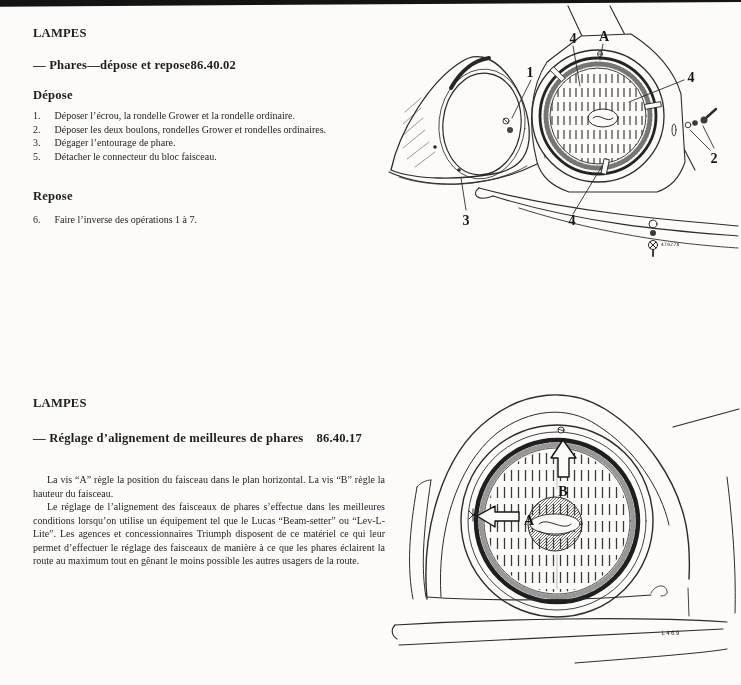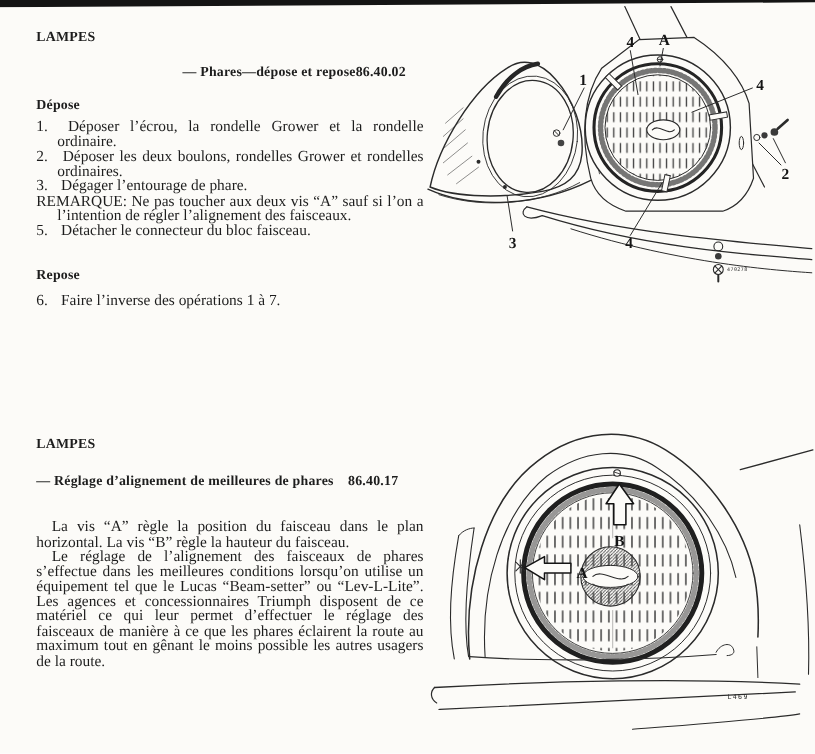--- a/index.html
+++ b/index.html
@@ -11,25 +11,25 @@
   .topbar{
     position:absolute; left:0; top:0; width:741px; height:7px;
     background:#141414;
     clip-path:polygon(0 0,100% 0,100% 30%,0 95%);
   }
   .textcol{position:absolute; left:12px; width:352px;margin-left:21px;}
   .sec1{top:26px;}
   .sec2{top:396px;}
   .h-bold{font-size:12.6px; font-weight:bold; letter-spacing:.2px; margin:0;}
   .lampes{margin-bottom:17px;}
-  .titlerow{display:flex; justify-content:flex-end; margin-bottom:15px; width:336px;}
+  .titlerow{display:flex; justify-content:flex-start; margin-bottom:15px; width:336px;}
   .titlerow2{margin-bottom:15px;}
   .titlerow2 .code{margin-left:9px;}
   .subhead{margin-bottom:6px;}
-  .body-txt{font-size:14px; line-height:13.5px; text-align:justify;}
+  .body-txt{font-size:10px; line-height:13.5px; text-align:justify;}
   .step{padding-left:19px; text-indent:-19px;}
   .step .num{display:inline-block; min-width:19px; text-indent:0;}
   .repose{margin-top:26px; margin-bottom:9px;}
   .para{text-indent:14px; margin:0;}
   .para1{margin-top:27px;}
   figure{margin:0; padding:0; position:absolute;}
   .fig-top{left:369px; top:2px;}
   .fig-bottom{left:389px; top:383px;}
   svg text.callout{
     font-family:"Liberation Serif", serif; font-size:14px; font-weight:600; fill:#151515;
@@ -49,21 +49,20 @@
     <div class="titlerow">
       <span class="h-bold">— Phares—dépose et repose</span>
       <span class="h-bold">86.40.02</span>
     </div>
     <p class="h-bold subhead">Dépose</p>
 
     <div class="body-txt">
       <div class="step"><span class="num">1.</span> <span>Déposer l’écrou, la rondelle Grower et la rondelle ordinaire.</span></div>
       <div class="step"><span class="num">2.</span> <span>Déposer les deux boulons, rondelles Grower et rondelles ordinaires.</span></div>
       <div class="step"><span class="num">3.</span> <span>Dégager l’entourage de phare.</span></div>
-      <div class="step"><span class="num">REMARQUE:</span> <span>Ne pas toucher aux deux vis “A” sauf si l’on a l’intention de régler l’alignement des faisceaux.</span></div>
       <div class="step"><span class="num">5.</span> <span>Détacher le connecteur du bloc faisceau.</span></div>
     </div>
 
     <p class="h-bold repose">Repose</p>
     <div class="body-txt">
       <div class="step"><span class="num">6.</span> <span>Faire l’inverse des opérations 1 à 7.</span></div>
     </div>
   </div>
 
   <div class="textcol sec2" style="position:absolute;">

